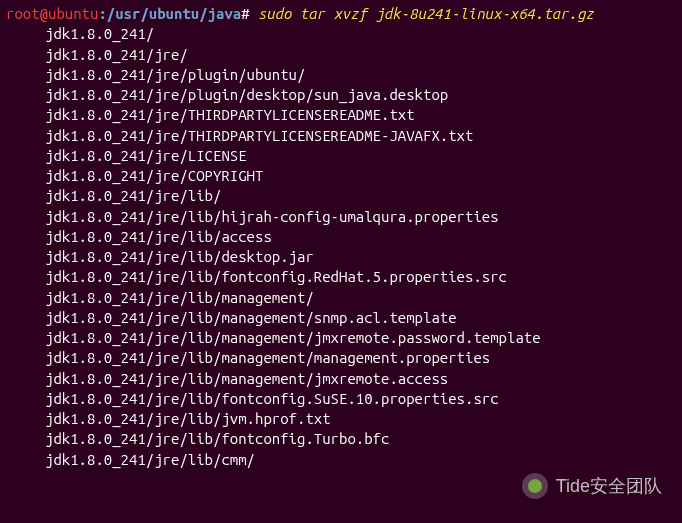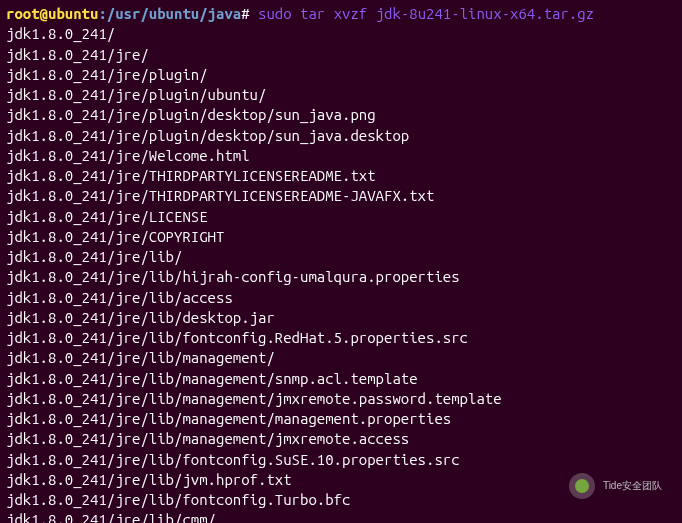--- a/index.html
+++ b/index.html
@@ -15,36 +15,38 @@
       font-size: 15px;
       line-height: 1.35;
       overflow: hidden;
       position: relative;
       color: #ffffff;
     }
     .terminal {
       padding: 4px 6px;
     }
     .prompt-user {
-      color: #fde047;
-      font-weight: bold;
+      color: #ef4444;
+      font-weight: normal;
     }
     .prompt-path {
       color: #729fcf;
       font-weight: bold;
     }
     .prompt-symbol {
       color: #ffffff;
     }
     .command {
-      color: #8b5cf6;
+      color: #fde047;
+      font-style: italic;
     }
     .output-line {
       color: #ffffff;
       white-space: pre;
+      margin-left: 39px;
     }
     .watermark {
       position: absolute;
       bottom: 24px;
       right: 20px;
       display: flex;
       align-items: center;
       gap: 8px;
       opacity: 0.92;
     }
@@ -59,39 +61,36 @@
     }
     .watermark-icon-inner {
       width: 14px;
       height: 14px;
       background: #7cb342;
       border-radius: 50%;
       position: relative;
     }
     .watermark-text {
       font-family: -apple-system, 'Segoe UI', sans-serif;
-      font-size: 10px;
+      font-size: 18px;
       color: #cccccc;
     }
   </style>
 </head>
 <body>
 
 <div class="terminal">
   <div>
     <span class="prompt-user">root@ubuntu</span><span class="prompt-path">:</span><span class="prompt-path">/usr/ubuntu/java</span><span class="prompt-symbol"># </span><span class="command">sudo tar xvzf jdk-8u241-linux-x64.tar.gz</span>
   </div>
   <div id="output-container">
       <div class="output-line">jdk1.8.0_241/</div>
       <div class="output-line">jdk1.8.0_241/jre/</div>
-      <div class="output-line">jdk1.8.0_241/jre/plugin/</div>
       <div class="output-line">jdk1.8.0_241/jre/plugin/ubuntu/</div>
-      <div class="output-line">jdk1.8.0_241/jre/plugin/desktop/sun_java.png</div>
       <div class="output-line">jdk1.8.0_241/jre/plugin/desktop/sun_java.desktop</div>
-      <div class="output-line">jdk1.8.0_241/jre/Welcome.html</div>
       <div class="output-line">jdk1.8.0_241/jre/THIRDPARTYLICENSEREADME.txt</div>
       <div class="output-line">jdk1.8.0_241/jre/THIRDPARTYLICENSEREADME-JAVAFX.txt</div>
       <div class="output-line">jdk1.8.0_241/jre/LICENSE</div>
       <div class="output-line">jdk1.8.0_241/jre/COPYRIGHT</div>
       <div class="output-line">jdk1.8.0_241/jre/lib/</div>
       <div class="output-line">jdk1.8.0_241/jre/lib/hijrah-config-umalqura.properties</div>
       <div class="output-line">jdk1.8.0_241/jre/lib/access</div>
       <div class="output-line">jdk1.8.0_241/jre/lib/desktop.jar</div>
       <div class="output-line">jdk1.8.0_241/jre/lib/fontconfig.RedHat.5.properties.src</div>
       <div class="output-line">jdk1.8.0_241/jre/lib/management/</div>

